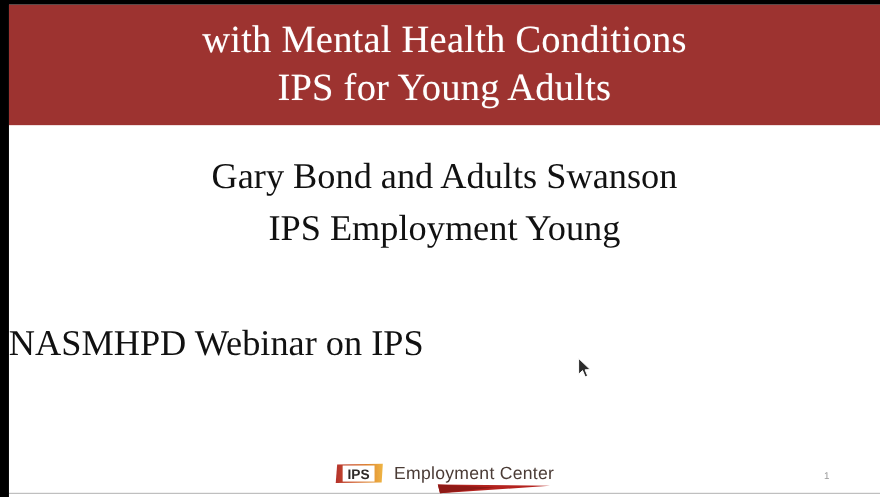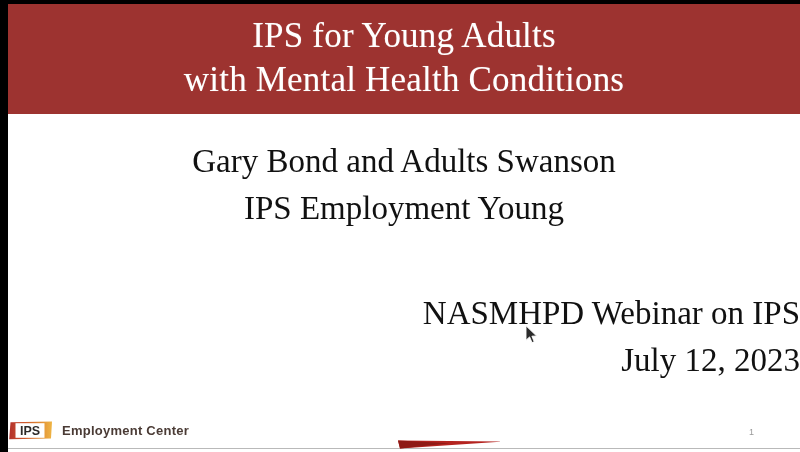--- a/index.html
+++ b/index.html
@@ -76,56 +76,56 @@
     left: 0;
     top: 24px;
     width: 792px;
     text-align: center;
   }
   #event-block {
     position: absolute;
     left: 0;
     top: 176px;
     width: 792px;
-    text-align: right;
+    text-align: left;
   }
   .body-line {
     color: #111111;
     font-family: "Liberation Serif", "DejaVu Serif", serif;
     font-size: 33px;
     line-height: 47px;
     font-weight: 400;
     white-space: nowrap;
   }
 
   
   #footer-logo {
     position: absolute;
     left: 0;
     right: 0;
     bottom: 12px;
     height: 20px;
     display: flex;
     align-items: center;
+    justify-content: center;
     gap: 8px;
   }
   #ips-logo-mark {
     position: relative;
     width: 46px;
     height: 19px;
     display: block;
   }
   #ips-logo-wordmark {
     font-family: "Liberation Sans", "DejaVu Sans", sans-serif;
-    font-size: 13px;
+    font-size: 16px;
     color: #4a3b35;
     letter-spacing: 0.25px;
     white-space: nowrap;
     line-height: 19px;
-    font-weight: bold;
   }
 
   
   #page-number {
     position: absolute;
     right: 46px;
     bottom: 14px;
     font-family: "Liberation Sans", "DejaVu Sans", sans-serif;
     font-size: 9px;
     color: #9a9a9a;
@@ -177,34 +177,33 @@
   }
 </style>
 </head>
 <body>
 
 <div id="slide-root">
 
   <div id="slide-surface">
 
     <div id="title-banner">
+      <div class="title-line">with Mental Health Conditions</div>
       <div class="title-line">IPS for Young Adults</div>
-      <div class="title-line">with Mental Health Conditions</div>
     </div>
 
     <div id="slide-body">
 
       <div id="presenter-block">
         <div class="body-line">Gary Bond and Adults Swanson</div>
         <div class="body-line">IPS Employment Young</div>
       </div>
 
       <div id="event-block">
         <div class="body-line">NASMHPD Webinar on IPS</div>
-        <div class="body-line">July 12, 2023</div>
       </div>
 
       <div id="footer-logo">
         <span id="ips-logo-mark">
           <svg width="46" height="19" viewBox="0 0 46 19" xmlns="http://www.w3.org/2000/svg">
             <defs>
               <linearGradient id="ipsgrad" x1="0" y1="0" x2="1" y2="0">
                 <stop offset="0%" stop-color="#b4312c"></stop>
                 <stop offset="38%" stop-color="#cf5a2c"></stop>
                 <stop offset="72%" stop-color="#e08b33"></stop>

